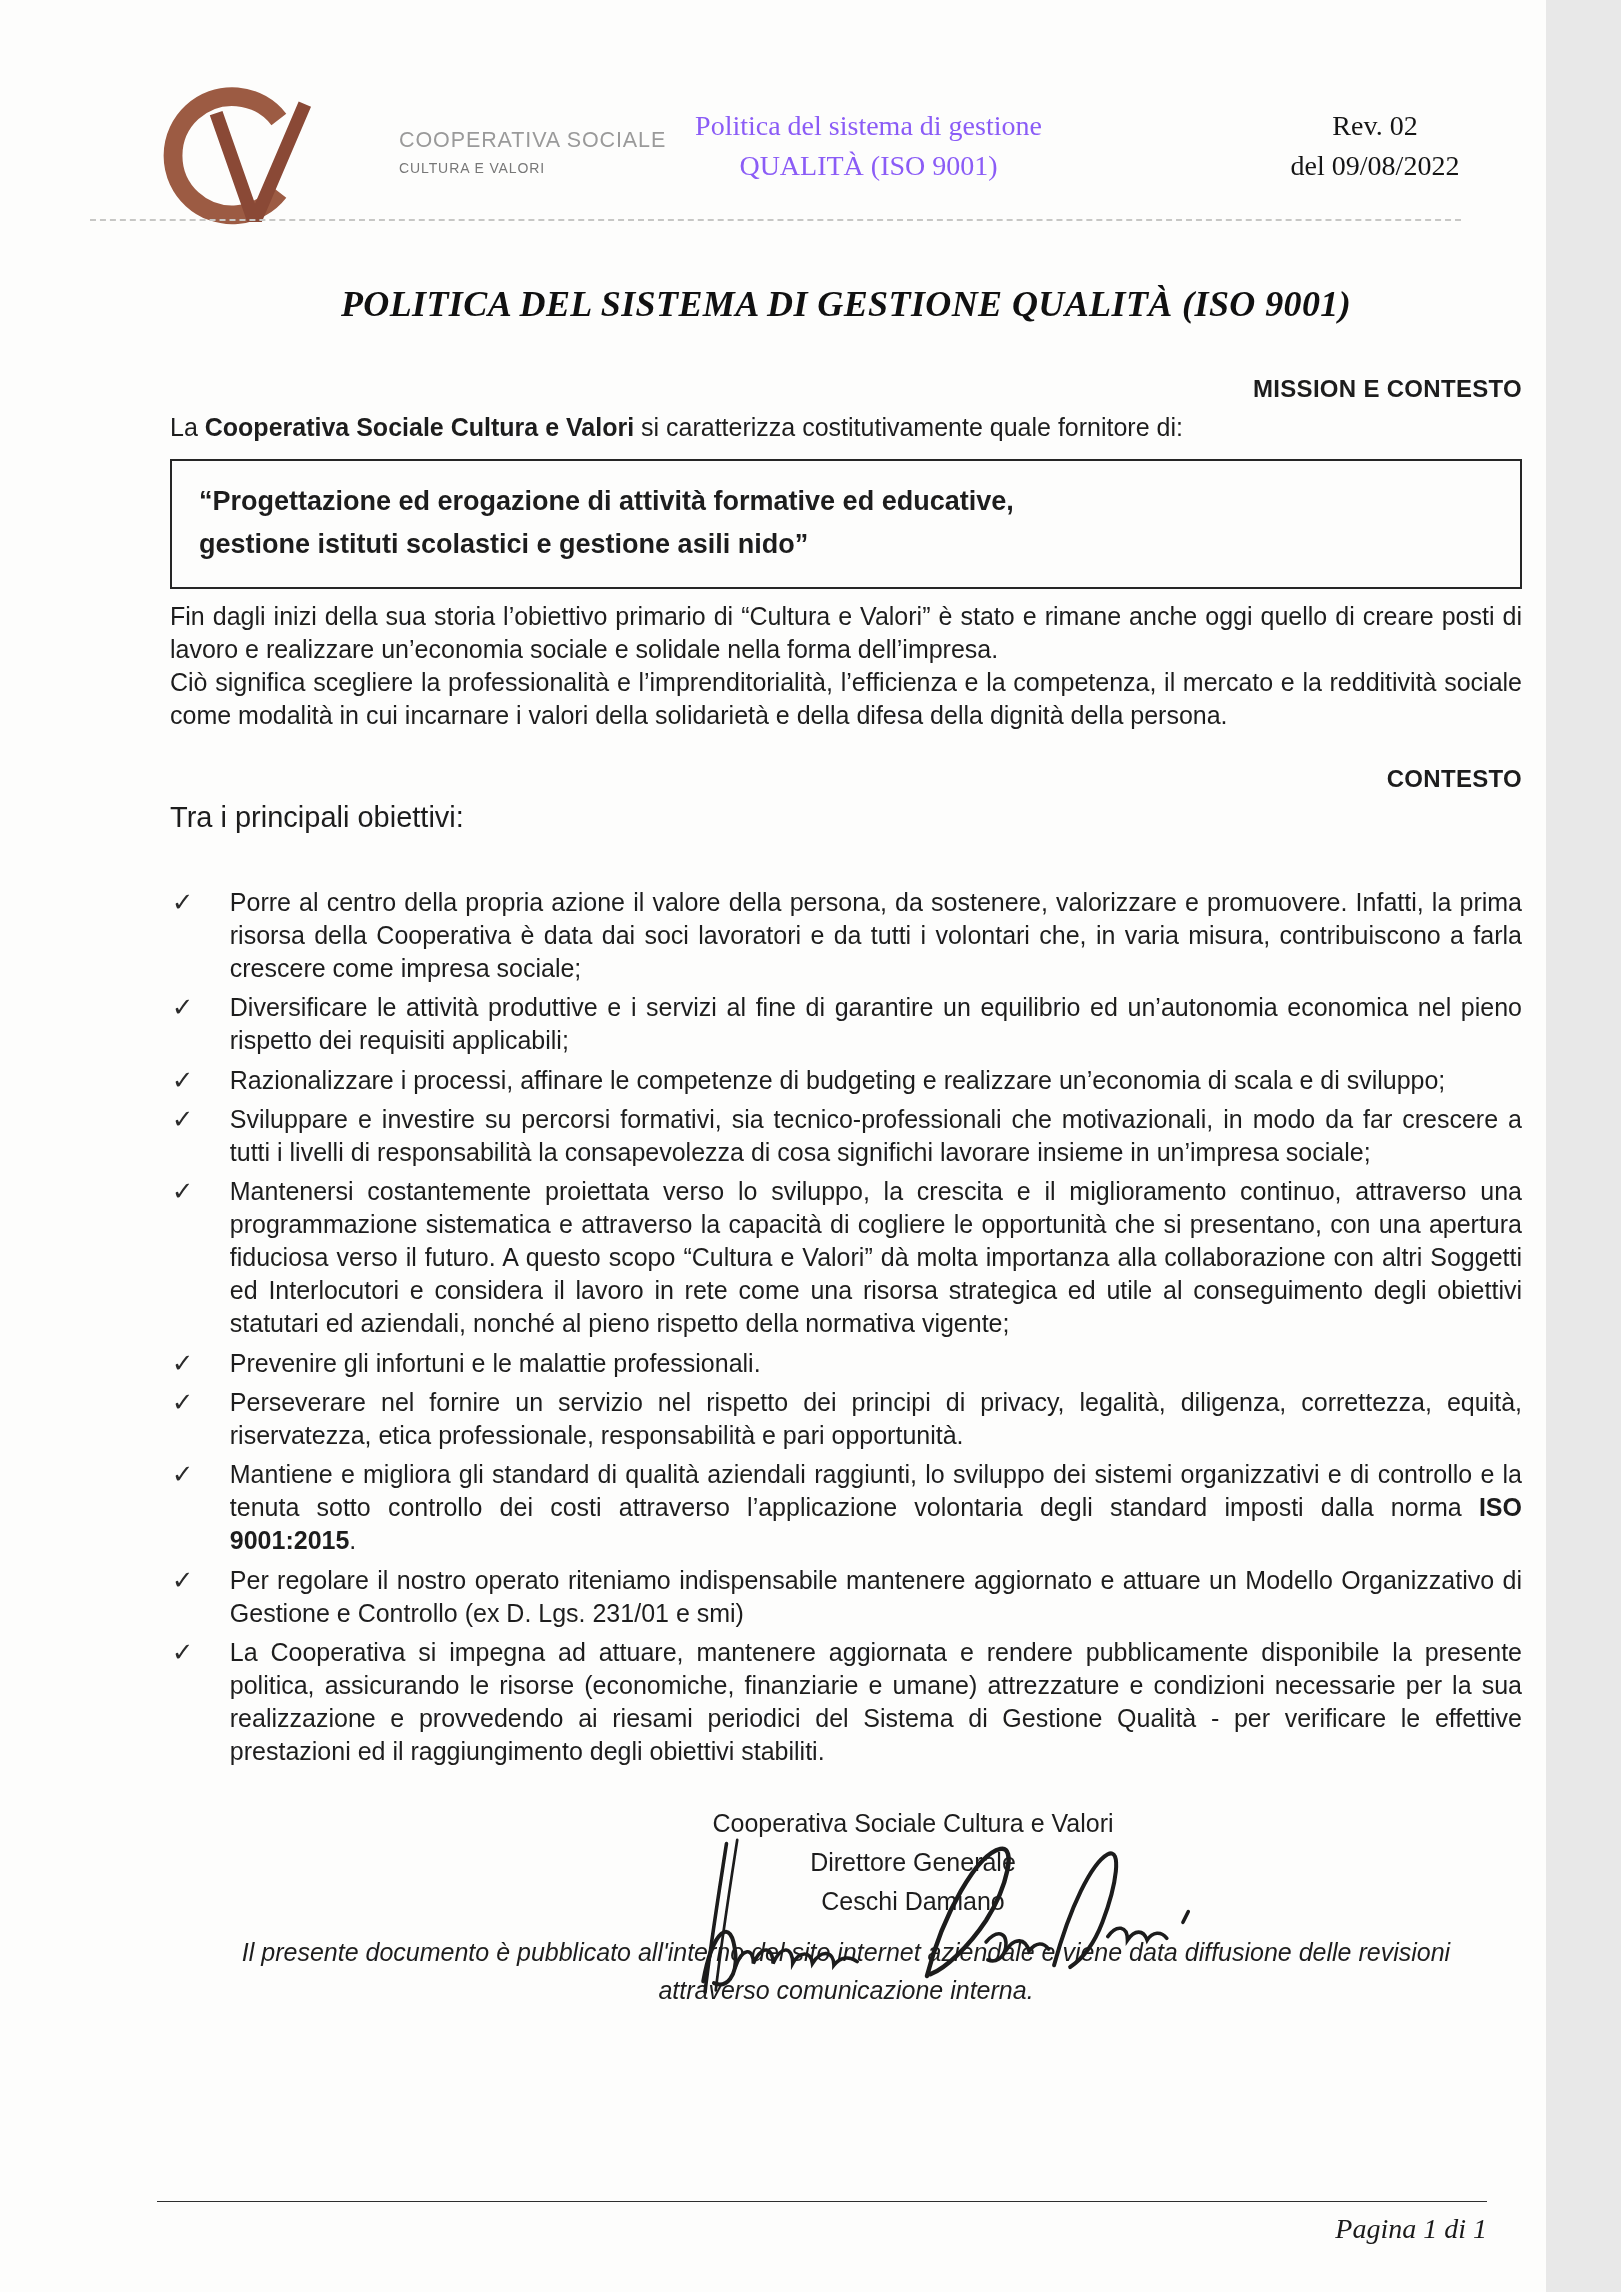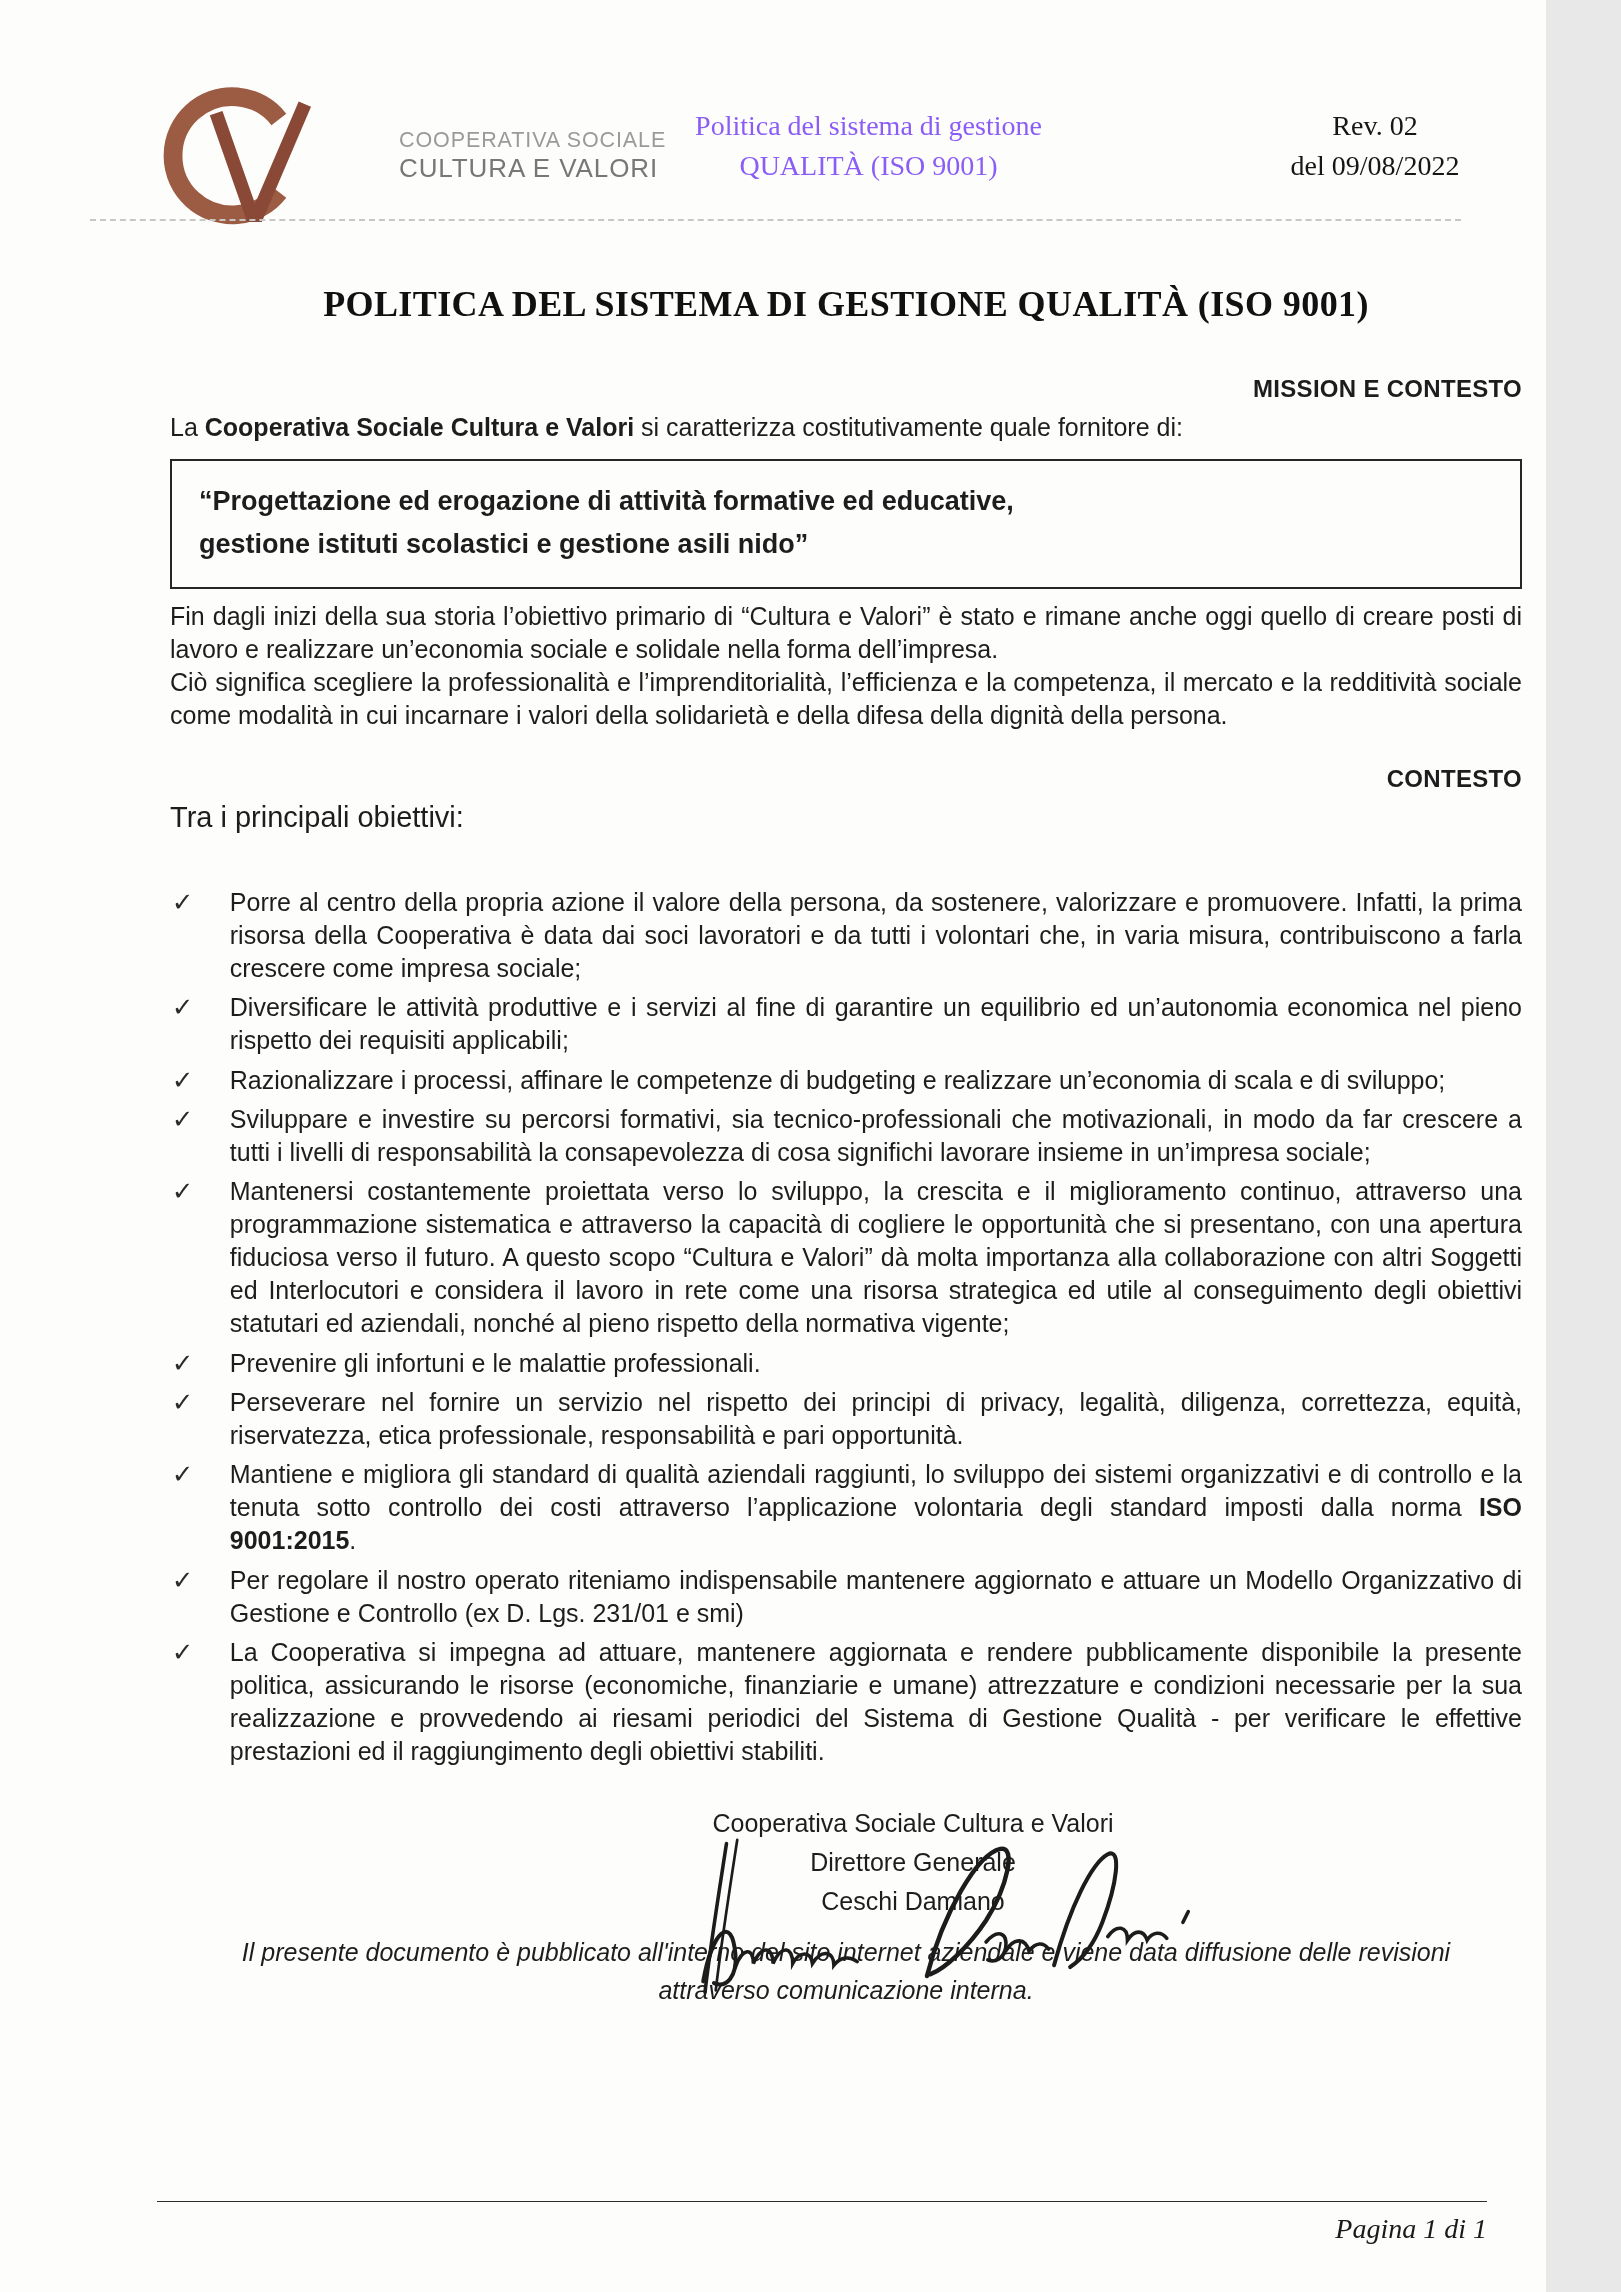--- a/index.html
+++ b/index.html
@@ -10,21 +10,21 @@
     font-family:"Liberation Sans", sans-serif;
     color:#1d1d1d;
     overflow:hidden;
   }
   
   .header{position:absolute;top:0;left:0;right:0;height:222px;}
   .logo{position:absolute;left:157px;top:79px;width:537px;height:152px;}
   .logo-mark{position:absolute;left:0;top:0;}
   .logo-text{position:absolute;left:242px;top:47px;line-height:28px;letter-spacing:0.9px;}
   .logo-text .l1{font-size:21.5px;color:#9a9a9a;}
-  .logo-text .l2{font-size:26px;color:#777;}
+  .logo-text .l2{font-size:14px;color:#777;}
   .doc-title{
     position:absolute;left:573px;top:106px;width:591px;
     text-align:center;font-family:"Liberation Serif", serif;
     font-size:28px;line-height:40px;color:#8b5cf6;
   }
   .rev-block{
     position:absolute;left:1236px;top:106px;width:278px;
     text-align:center;font-family:"Liberation Serif", serif;
     font-size:28px;line-height:40px;color:#161616;
   }
@@ -33,20 +33,21 @@
     border-top:2.7px dashed #c7c7c5;
   }
   
   .content{position:absolute;left:170px;top:224px;width:1352px;}
   .main-title{
     margin-top:59px;
     text-align:center;
     font-family:"Liberation Serif", serif;
     font-weight:bold;font-size:36px;letter-spacing:0.4px;
     color:#111;
+    font-style:italic;
   }
   .section-heading{
     text-align:right;font-weight:bold;font-size:24px;
     margin-top:50px;letter-spacing:0.3px;
   }
   .intro-line{margin-top:8px;font-size:25px;line-height:33px;}
   b,.bold{font-weight:bold;}
   .quote-box{
     margin-top:15px;
     border:2.7px solid #262626;

